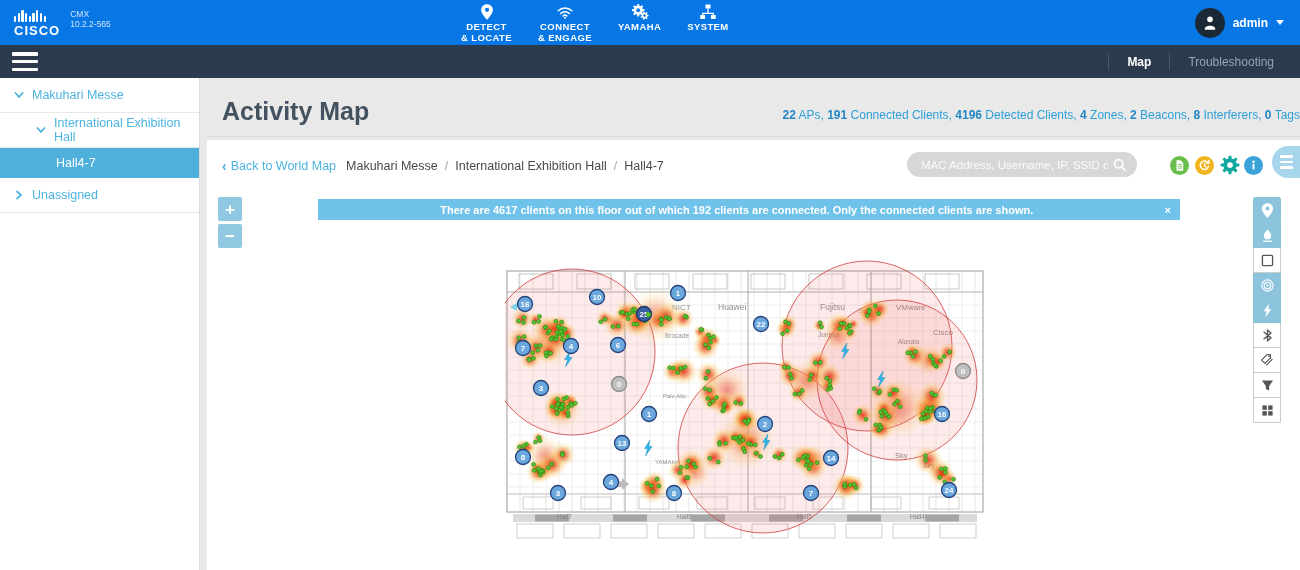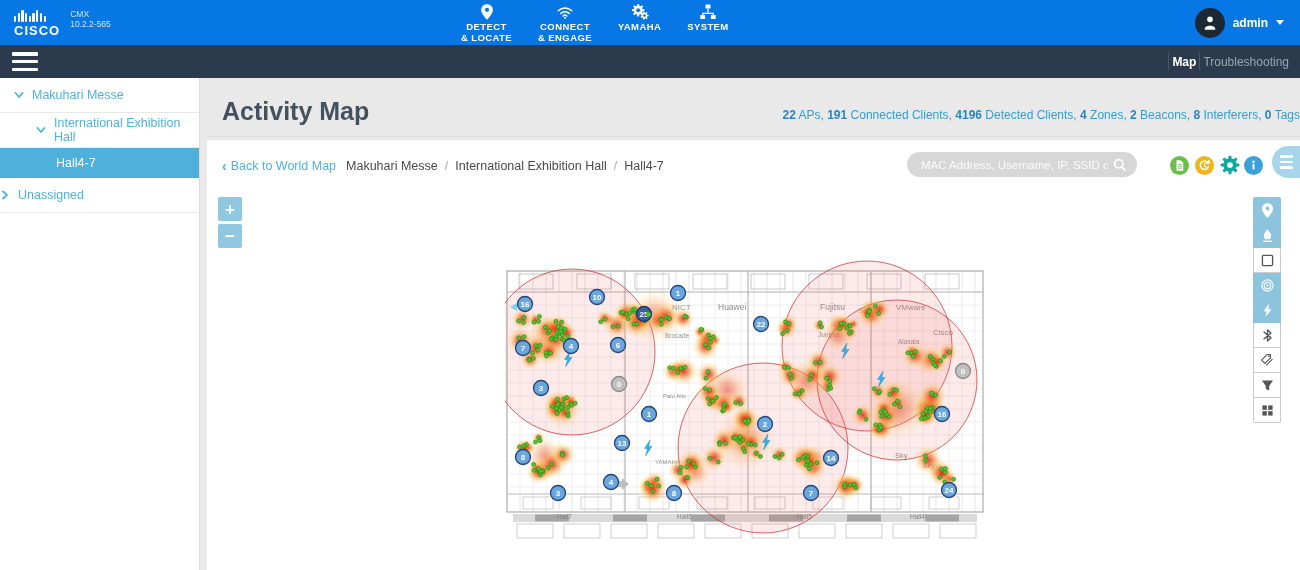--- a/index.html
+++ b/index.html
@@ -22,21 +22,21 @@
   .avatar{width:30px;height:30px;border-radius:50%;background:#1b2836;display:flex;align-items:center;justify-content:center;}
   .avatar svg{width:18px;height:18px;}
   .username{color:#fff;font-size:12px;font-weight:bold;}
   .caret{width:0;height:0;border-left:4px solid transparent;border-right:4px solid transparent;border-top:5px solid #fff;}
 
   
   .subbar{position:absolute;left:0;top:45px;width:1300px;height:33px;background:#2b3b4d;}
   .hamb{position:absolute;left:12px;top:7px;width:26px;height:19px;display:flex;flex-direction:column;justify-content:space-between;cursor:pointer;}
   .hamb i{display:block;height:3.5px;background:#fff;border-radius:1px;}
   .subtabs{position:absolute;right:8px;top:0;height:33px;display:flex;align-items:center;}
-  .subtab{padding:0 3px;font-size:12px;color:#97a5b4;cursor:pointer;border-left:1px solid #47586b;height:17px;display:flex;align-items:center;}
+  .subtab{padding:0 18px;font-size:12px;color:#97a5b4;cursor:pointer;border-left:1px solid #47586b;height:17px;display:flex;align-items:center;}
   .subtab.active{color:#fff;font-weight:bold;}
 
   
   .sidebar{position:absolute;left:0;top:78px;width:199px;height:492px;background:#fff;border-right:1px solid #dcdcdc;}
   .tree-item{display:flex;align-items:center;font-size:12.5px;color:#4cb4e0;border-bottom:1px solid #e8e8e8;cursor:pointer;background:#fff;}
   .tree-item .chev{margin-right:8px;display:inline-flex;}
   .tree-item.selected{background:#4fb0dc;color:#fff;border-bottom:none;}
 
   
   .page-title{position:absolute;left:222px;top:97px;font-size:25px;color:#44525f;font-weight:bold;}
@@ -180,21 +180,21 @@
         <span class="chev">
           <svg width="10" height="10" viewBox="0 0 10 10">
             <path d="M1.5 3l3.5 4 3.5-4" fill="none" stroke="#4cb4e0" stroke-width="1.8" stroke-linecap="round" stroke-linejoin="round"></path>
           </svg>
         </span>
         <span>International Exhibition Hall</span>
       </div>
       <div class="tree-item selected" style="padding-left: 56px; height: 30px;">
         <span>Hall4-7</span>
       </div>
-      <div class="tree-item" style="height: 34px;">
+      <div class="tree-item" style="padding-left: 14px; height: 34px;">
         <span class="chev">
           <svg width="10" height="10" viewBox="0 0 10 10">
             <path d="M3 1.5l4 3.5-4 3.5" fill="none" stroke="#4cb4e0" stroke-width="1.8" stroke-linecap="round" stroke-linejoin="round"></path>
           </svg>
         </span>
         <span>Unassigned</span>
       </div>
     </div>
 
   <div class="page-title">Activity Map</div>
@@ -252,20 +252,24 @@
             <rect x="8.7" y="7.6" width="2.6" height="7.6" rx="1.2" fill="#fff"></rect>
           </svg></span>
       </div>
     </div>
   <div class="panel-tab">
       <i></i>
       <i></i>
       <i></i>
     </div>
 
+  <div class="banner">
+    <span class="txt">There are 4617 clients on this floor out of which 192 clients are connected. Only the connected clients are shown.</span>
+    <span class="close">×</span>
+  </div>
 
   <div class="zoombtn" style="top:197px">+</div>
   <div class="zoombtn" style="top:224px">−</div>
 
   <div class="rtoolbar" id="rightToolbar">
       <div class="tool-btn active">
         <span style="width:17px;height:17px;display:block"><svg viewBox="0 0 20 20" width="100%" height="100%" xmlns="http://www.w3.org/2000/svg">
             <path d="M10 1.5C6 1.5 3.5 4.5 3.5 7.8c0 4.4 6.5 10.7 6.5 10.7s6.5-6.3 6.5-10.7C16.5 4.5 14 1.5 10 1.5z" fill="#fff"></path>
             <circle cx="10" cy="7.6" r="2.3" fill="#8cc4dd"></circle>
           </svg></span>

